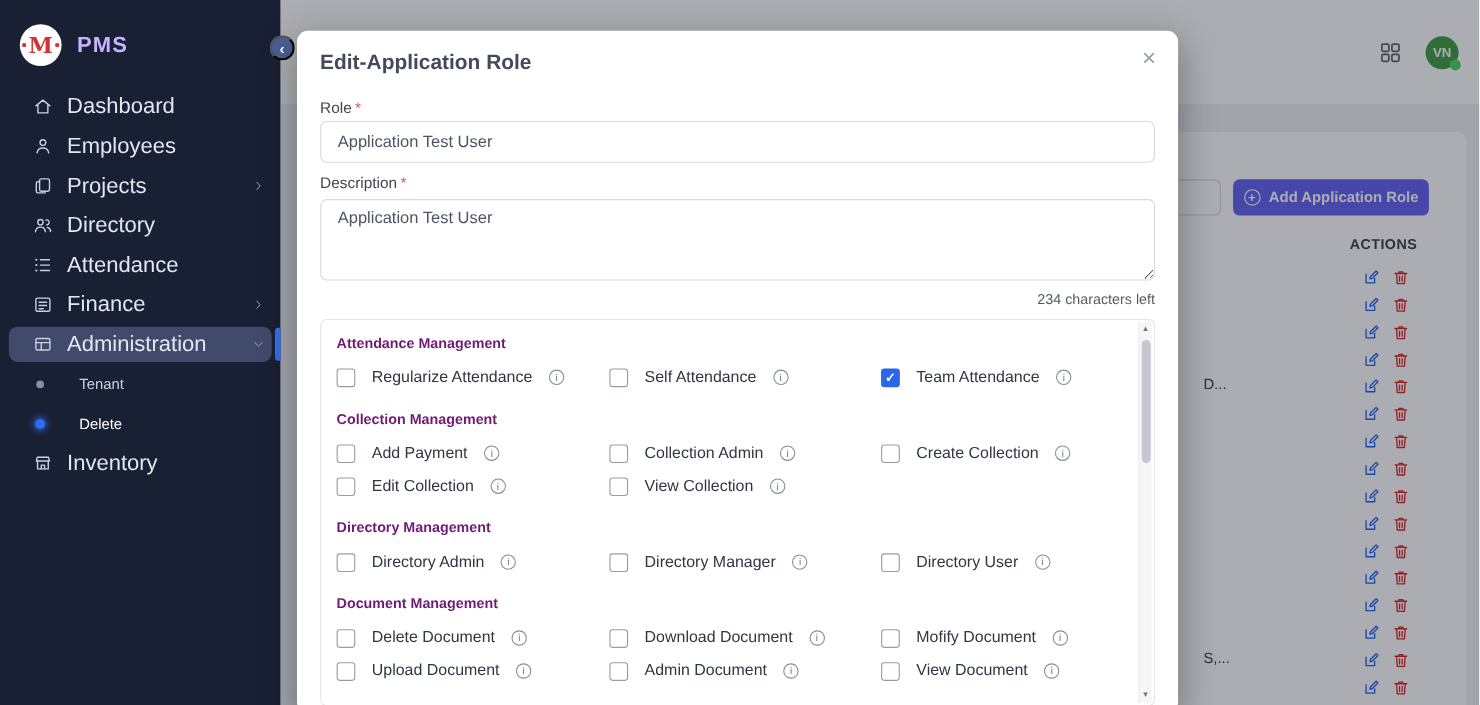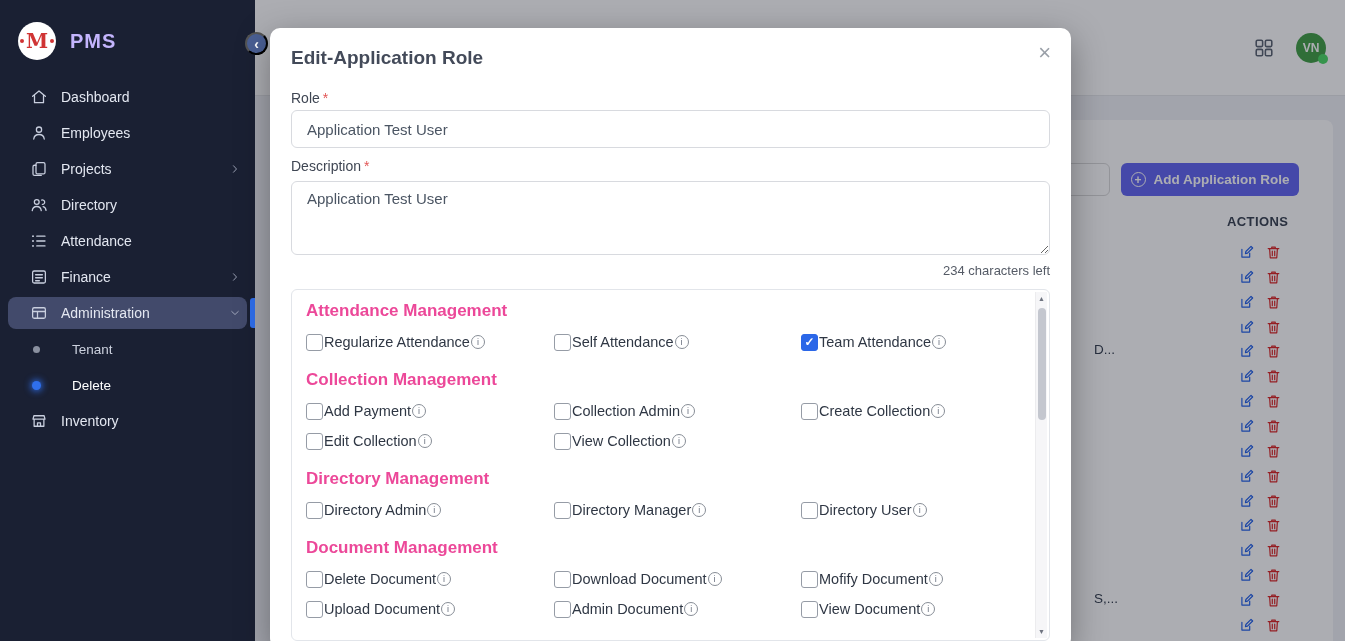--- a/index.html
+++ b/index.html
@@ -11,21 +11,21 @@
   .screen{position:relative; width:1345px; height:641px; overflow:hidden; background:#f0f1f6;}
 
   
   .sidebar{position:absolute; left:0; top:0; width:255px; height:641px; background:var(--sidebar); z-index:2;}
   .logo-row{display:flex; align-items:center; gap:14px; padding:22px 16px 16px 18px;}
   .logo-circle{width:38px; height:38px; border-radius:50%; background:#fff; display:flex; align-items:center; justify-content:center; gap:2px;}
   .logo-m{color:#d03434; font-family:"DejaVu Serif", serif; font-weight:bold; font-size:20px; line-height:1;}
   .logo-dot{width:4px; height:4px; border-radius:50%; background:#d03434;}
   .logo-text{color:#c4b5fd; font-size:20px; font-weight:bold; letter-spacing:1px;text-align:center;}
   .nav{position:absolute; top:79px; left:0; right:0;}
-  .nav-item{position:relative; height:36px; display:flex; align-items:center; gap:13px; padding:0 14px 0 30px; color:#e3e7f1; font-size:14px; cursor:pointer;}
+  .nav-item{position:relative; height:36px; display:flex; align-items:center; gap:13px; padding:0 14px 0 30px; color:#e3e7f1; font-size:20px; cursor:pointer;}
   .nav-item .hl{position:absolute; left:8px; right:8px; top:2px; bottom:2px; border-radius:8px; background:transparent; z-index:0;}
   .nav-item.active .hl{background:var(--sidebar-active);}
   .nav-item>*{position:relative; z-index:1;}
   .nav-icon{color:#c9cfdf; display:inline-flex;}
   .nav-label{flex:1;}
   .nav-chev{color:#aeb4c6; display:inline-flex;}
   .nav-chev svg{width:12px; height:12px;}
   .nav-chev.down svg{transform:rotate(90deg);}
   .active-bar{position:absolute; right:0; top:3px; bottom:3px; width:5px; background:#2f6fed; border-radius:3px 0 0 3px; z-index:2;}
   .nav-sub{position:relative; height:36px; display:flex; align-items:center; color:#ccd1de; font-size:13.5px; padding-left:72px; cursor:pointer;}
@@ -59,24 +59,24 @@
   .modal-title{margin-top:18px; text-align:left; font-size:19px; line-height:24px; font-weight:bold; color:#434a59;}
   .modal-close{position:absolute; right:16px; top:10px; font-size:22px; color:#9aa0a8; background:none; border:none; cursor:pointer; font-family:inherit; line-height:1; padding:4px;}
   .fld-label{margin-top:20px; font-size:14px; line-height:17px; color:#3f4653;}
   .fld-label.second{margin-top:10px;}
   .req{color:#e25555; margin-left:3px;}
   .txt-input{margin-top:3px; width:100%; height:38px; border:1px solid #d8dadf; border-radius:6px; padding:0 15px; font-family:inherit; font-size:15px; color:#4b5563; outline:none;}
   .txt-area{margin-top:6px; width:100%; height:74px; border:1px solid #d8dadf; border-radius:6px; padding:8px 15px; font-family:inherit; font-size:15px; color:#4b5563; outline:none; resize:vertical;}
   .chars-left{margin-top:4px; text-align:right; font-size:13px; line-height:16px; color:#555b66;}
 
   .perm-box{position:relative; margin-top:10px; height:352px; border:1px solid #e2e5ea; border-radius:6px; overflow:hidden; padding:12px 30px 0 14px;}
-  .perm-title{margin:14px 0 8px 0; font-size:17px; line-height:17px; font-weight:bold; color:#ec4899;}
+  .perm-title{margin:14px 0 8px 0; font-size:13px; line-height:17px; font-weight:bold; color:#701a75;}
   .perm-title.first{margin-top:0;}
   .perm-grid{display:grid; grid-template-columns:248px 247px 1fr; grid-auto-rows:30px; align-items:center;}
-  .perm-item{display:flex; align-items:center; gap:1px;text-align:right;}
+  .perm-item{display:flex; align-items:center; gap:15px;text-align:right;}
   .cbx{width:17px; height:17px; border:1.6px solid #969ca6; border-radius:3px; background:#fff; display:inline-flex; align-items:center; justify-content:center; flex:none; cursor:pointer; color:#fff; font-size:12px; font-weight:bold; line-height:1;}
   .cbx.checked{background:var(--check); border-color:var(--check);}
   .perm-label{font-size:14.5px; color:#2f3744;}
   .info-ic{width:14px; height:14px; border:1px solid #878d96; border-radius:50%; display:inline-flex; align-items:center; justify-content:center; font-size:9px; color:#6b7280; flex:none; cursor:pointer; line-height:1;}
 
   .pbox-scroll{position:absolute; right:2px; top:2px; bottom:2px; width:12px; background:#f6f6f8; border-left:1px solid #ececee;}
   .sb-arrow{position:absolute; left:0; width:11px; text-align:center; font-size:7px; color:#6f7480;}
   .sb-arrow.up{top:3px;}
   .sb-arrow.down{bottom:3px;}
   .sb-thumb{position:absolute; left:2px; top:16px; width:8px; height:112px; background:#c4c7cf; border-radius:4px; cursor:pointer;}

